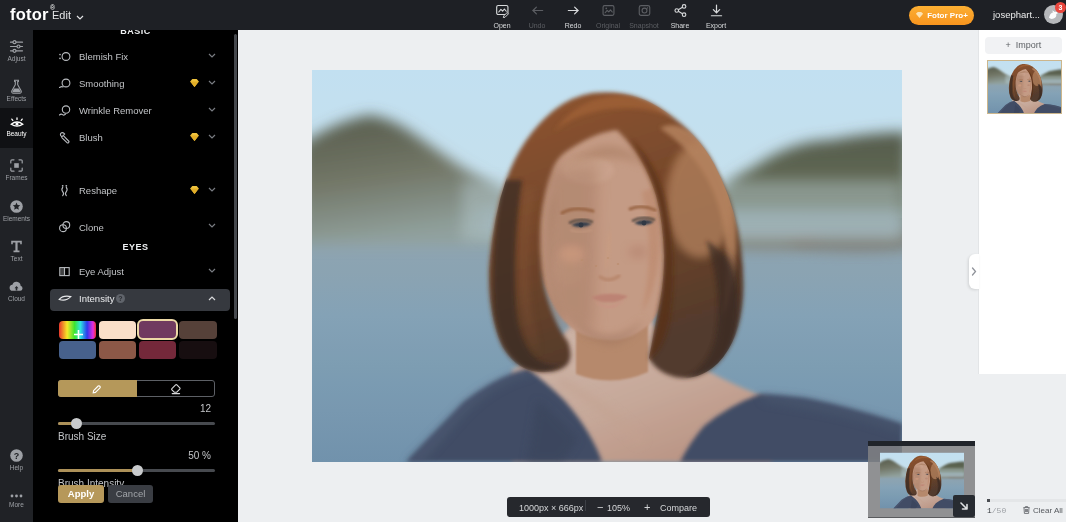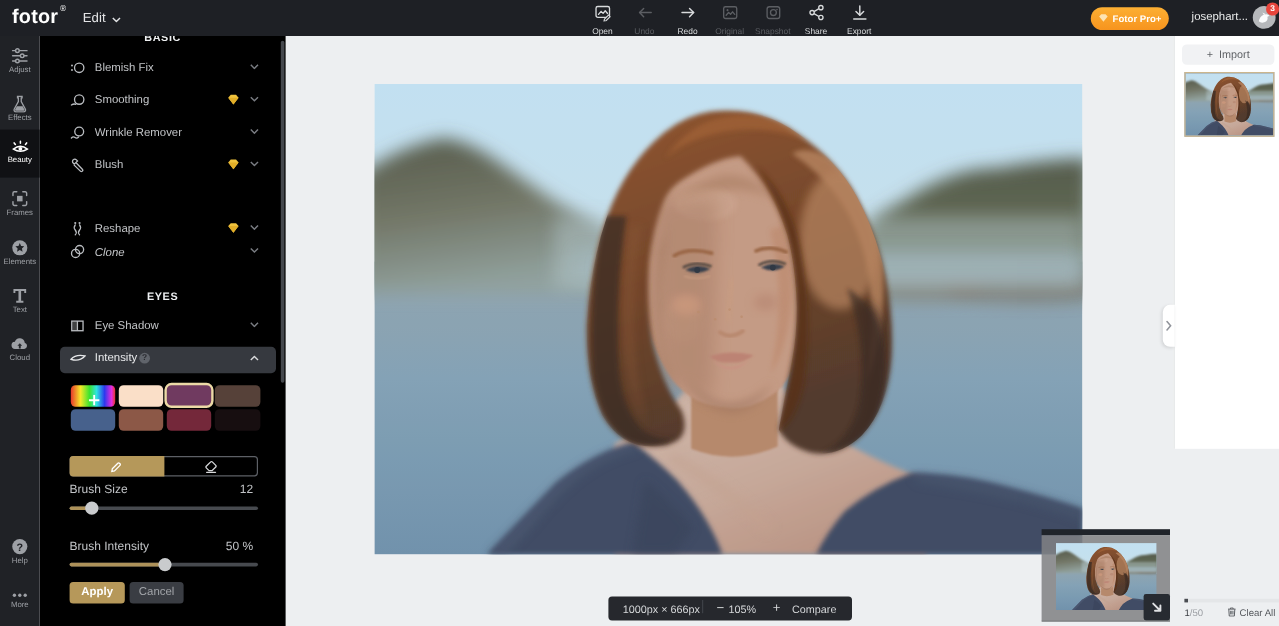--- a/index.html
+++ b/index.html
@@ -5,21 +5,21 @@
   * { margin:0; padding:0; box-sizing:border-box; }
   html,body { width:1066px; height:522px; overflow:hidden; background:#edeff1;
     font-family:"Liberation Sans", sans-serif; }
   .abs { position:absolute; }
   #stage { position:relative; width:1066px; height:522px; }
 
   
   #topbar { left:0; top:0; width:1066px; height:30px; background:#1e2025; z-index:30; }
   .logo { left:10px; top:4.5px; color:#fff; font-size:16.5px; font-weight:bold; letter-spacing:0.2px; }
   .logo sup { font-size:7px; position:relative; top:-3px; left:1.5px; font-weight:normal; }
-  .editmenu { left:69px; top:9px; color:#e3e4e6; font-size:11px; }
+  .editmenu { left:52px; top:9px; color:#e3e4e6; font-size:11px; }
   .editmenu svg { vertical-align:-1px; margin-left:5px; }
   .ticon { top:3px; width:44px; text-align:center; color:#d8dadc; }
   .ticon .lbl { font-size:7px; margin-top:0px; }
   .ticon.dim { color:#5c5e63; }
   .probtn { left:909px; top:5.5px; width:65px; height:19px; border-radius:10px;
     background:linear-gradient(180deg,#fcaf33,#f7941e); color:#fff; font-size:8px; font-weight:bold;
     text-align:center; line-height:19px; }
   .uname { left:975px; top:0; width:65px; height:30px; line-height:30px; text-align:right; color:#eceded; font-size:9.5px; }
   .avatar { left:1044px; top:5px; width:19px; height:19px; border-radius:50%; background:#b6b8bb; overflow:hidden;}
   .badge { left:1055px; top:2px; width:11px; height:11px; border-radius:50%; background:#e8453c;
@@ -40,21 +40,21 @@
   .prow .picon { position:absolute; left:25px; top:6px; }
   .prow .ptxt { position:absolute; left:46px; top:7.5px; font-size:9.5px; color:#c2c4c7; }
   .prow .gem { position:absolute; left:156px; top:7px; }
   .prow .chev { position:absolute; left:175px; top:9px; }
   #eyelinersel { left:17px; top:259px; width:180px; height:22px; background:#36393f; border-radius:4px; }
   .qmark { position:absolute; left:83px; top:8.5px; width:9px; height:9px; border-radius:50%; background:#60646b;
      color:#2a2c31; font-size:7px; font-weight:bold; text-align:center; line-height:9px;}
   .sw { position:absolute; width:37.5px; height:18px; border-radius:4px; }
   .toggle { left:25px; top:350px; width:157px; height:17px; border:1px solid #5d6066; border-radius:3px; }
   .togL { position:absolute; left:-1px; top:-1px; width:79px; height:17px; background:#b5985a; border-radius:3px 0 0 3px; }
-  .slbl { left:25px; font-size:10px; color:#c2c4c7; }
+  .slbl { left:25px; font-size:10px; color:#c2c4c7;margin-top:28px; }
   .sval { left:25px; width:153px; text-align:right; font-size:10px; color:#c2c4c7; }
   .track { left:25px; width:157px; height:3px; border-radius:2px; background:#474a4f; }
   .tfill { position:absolute; left:0; top:0; height:3px; border-radius:2px; background:#ad9159; }
   .knob  { position:absolute; top:-4px; width:11px; height:11px; border-radius:50%; background:#c9cbcd; }
   .applybtn { left:25px; top:455px; width:46px; height:17.5px; background:#b6985a; border-radius:3px;
     color:#fff; font-size:9.5px; font-weight:bold; text-align:center; line-height:17.5px;}
   .cancelbtn { left:75px; top:455px; width:45px; height:17.5px; background:#3a3d43; border-radius:3px;
     color:#a2a5a9; font-size:9.5px; text-align:center; line-height:17.5px;}
   #pscroll { left:200.5px; top:4px; width:3px; height:285px; background:#45484d; border-radius:2px; }
 
@@ -75,21 +75,21 @@
   #navbox { left:85px; top:54px; width:22px; height:22px; background:#272b31; border-radius:2px;}
   #navbot { left:0; top:76px; width:107px; height:1px; background:#595b5e; }
 
   
   #rpanel { left:978px; top:30px; width:88px; height:344px; background:#fff; border-left:1px solid #e3e5e7; z-index:10;}
   #importbtn { left:6px; top:7px; width:77px; height:17px; background:#f1f2f4; border-radius:4px;
     color:#5f6266; font-size:9px; text-align:center; line-height:17px; }
   #rthumb { left:8px; top:30px; width:75px; height:54px; border:1px solid #ccb68c; overflow:hidden; background:#9ab; }
   #progress { left:8px; top:469px; width:79px; height:3px; background:#e4e6e8; }
   #progress div { width:3px; height:3px; background:#4a4d52; }
-  #counter { left:8px; top:476px; font-size:8px; color:#3d4045; }
+  #counter { left:8px; top:476px; font-size:8px; color:#3d4045;font-family:Liberation Mono, monospace; }
   #counter span { color:#9da0a5; }
   #clearall { left:44px; top:476px; font-size:8px; color:#55585d; }
 
   
   #chevtab { left:969px; top:254px; width:10px; height:35px; background:#fff; border-radius:6px 0 0 6px;
     box-shadow:-1px 1px 3px rgba(0,0,0,0.12); z-index:11;}
 </style>
 </head>
 <body>
 <div id="stage">
@@ -432,40 +432,40 @@
       <div class="ptxt">Reshape</div>
       <svg class="gem" width="11" height="10" viewBox="0 0 11 10">
           <path d="M1.2 3.4L3.3 1h4.4l2.1 2.4L5.5 9z" fill="#f0c33d"></path>
           <path d="M1.2 3.4h8.6L5.5 9z" fill="#e2ae28"></path>
         </svg>
       <svg class="chev" width="8" height="5" viewBox="0 0 8 5">
           <path d="M1 1l3 3 3-3" stroke="#797c82" stroke-width="1.2" fill="none"></path>
         </svg>
     </div>
 
-    <div class="abs prow" style="top:167px;font-style:italic;">
+    <div class="abs prow" style="top:184px;">
       <svg class="picon" width="13" height="13" viewBox="0 0 13 13" fill="none" stroke="#b9bcc0" stroke-width="1.1">
         <circle cx="8.3" cy="5" r="3.4"></circle>
         <circle cx="5" cy="8.2" r="3.4"></circle>
       </svg>
       <div class="ptxt">Clone</div>
       <svg class="chev" width="8" height="5" viewBox="0 0 8 5">
           <path d="M1 1l3 3 3-3" stroke="#797c82" stroke-width="1.2" fill="none"></path>
         </svg>
     </div>
 
     <div class="abs phead" style="top:212px;">EYES</div>
 
     <div class="abs prow" style="top:228.5px;">
       <svg class="picon" width="13" height="13" viewBox="0 0 13 13" fill="none" stroke="#b9bcc0" stroke-width="1.1">
         <rect x="1.8" y="2.6" width="9.4" height="8"></rect>
         <path d="M6.5 2.6v8"></path>
         <rect x="2.4" y="3.2" width="3.6" height="6.8" fill="#b9bcc0" opacity="0.35" stroke="none"></rect>
       </svg>
-      <div class="ptxt">Eye Shadow</div>
+      <div class="ptxt">Eye Adjust</div>
       <svg class="chev" width="8" height="5" viewBox="0 0 8 5">
           <path d="M1 1l3 3 3-3" stroke="#797c82" stroke-width="1.2" fill="none"></path>
         </svg>
     </div>
 
     <div class="abs" id="eyelinersel"></div>
     <div class="abs prow" style="top:255.5px;">
       <svg class="picon" width="14" height="13" viewBox="0 0 14 13">
         <path d="M1.2 7.4Q5 3 12.8 4.6 8 9.6 1.2 7.4Z" fill="none" stroke="#e7e8ea" stroke-width="1.1"></path>
       </svg>

